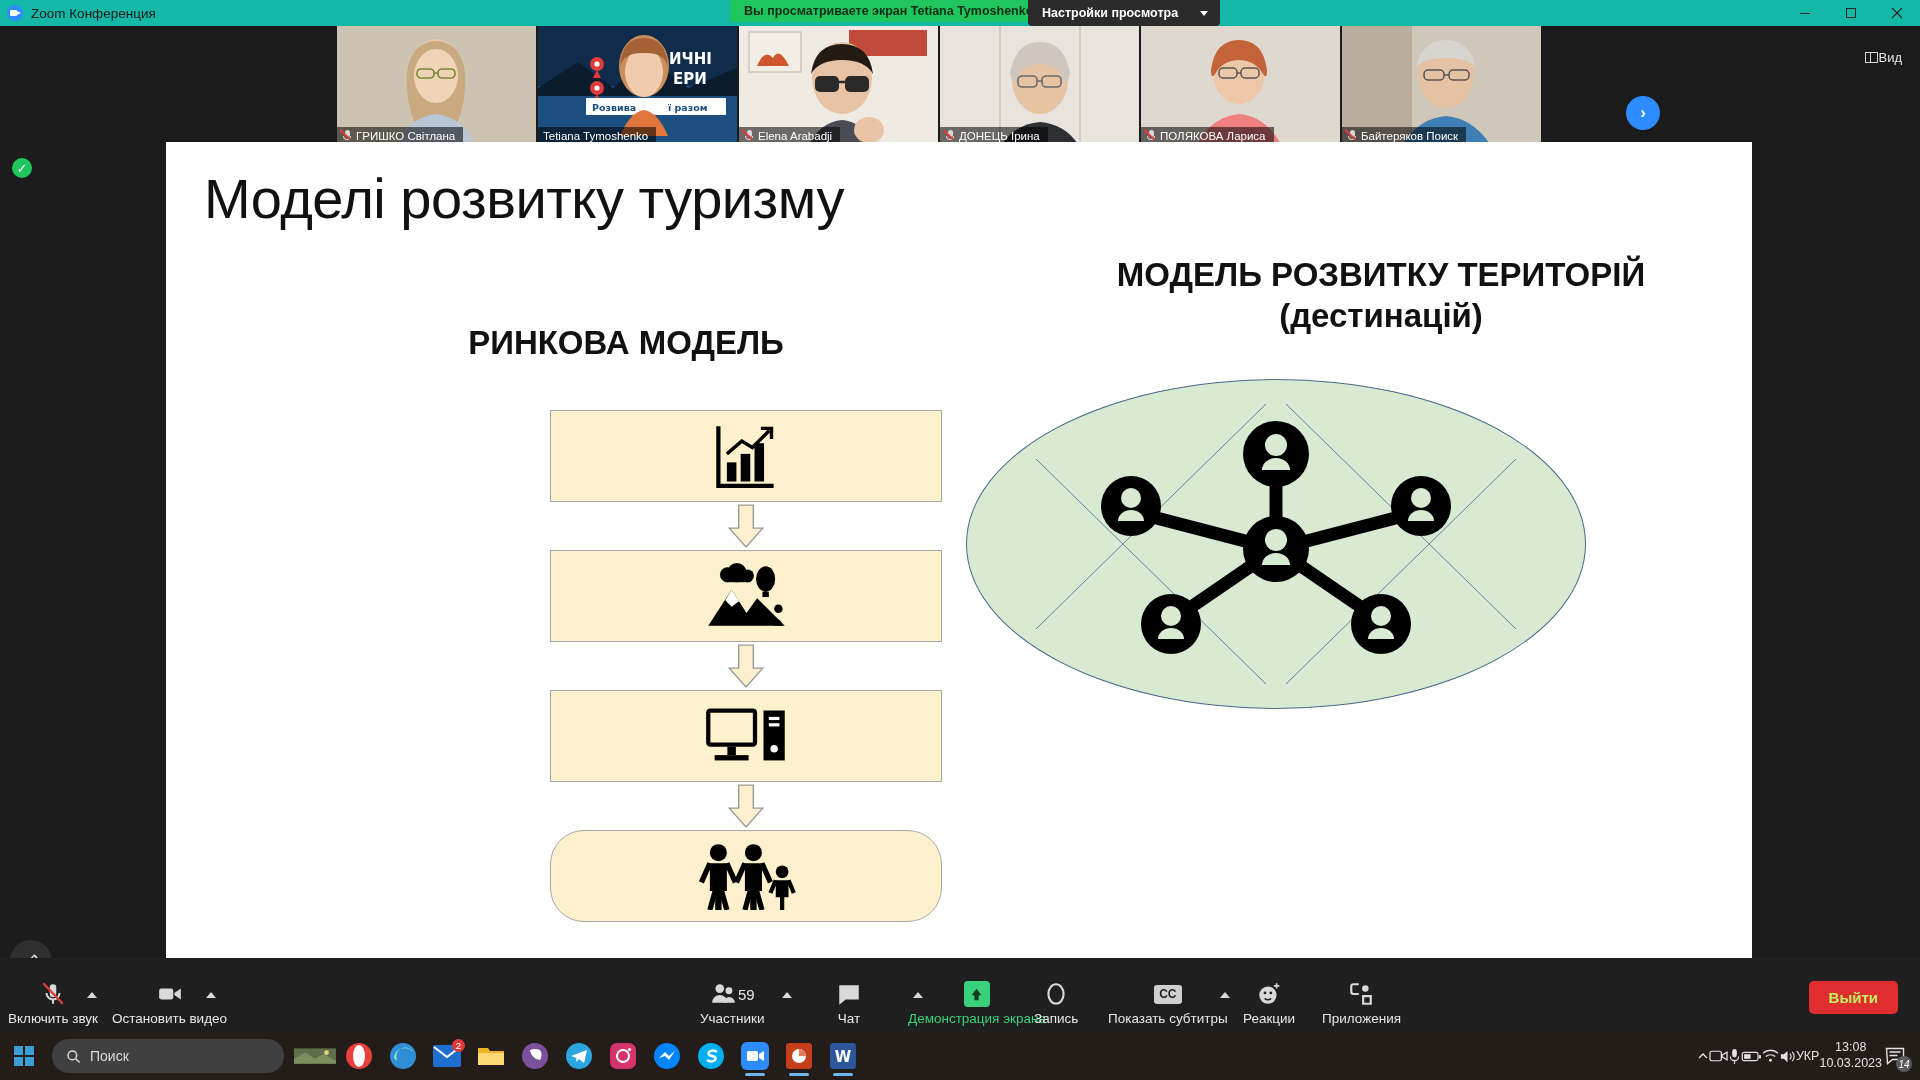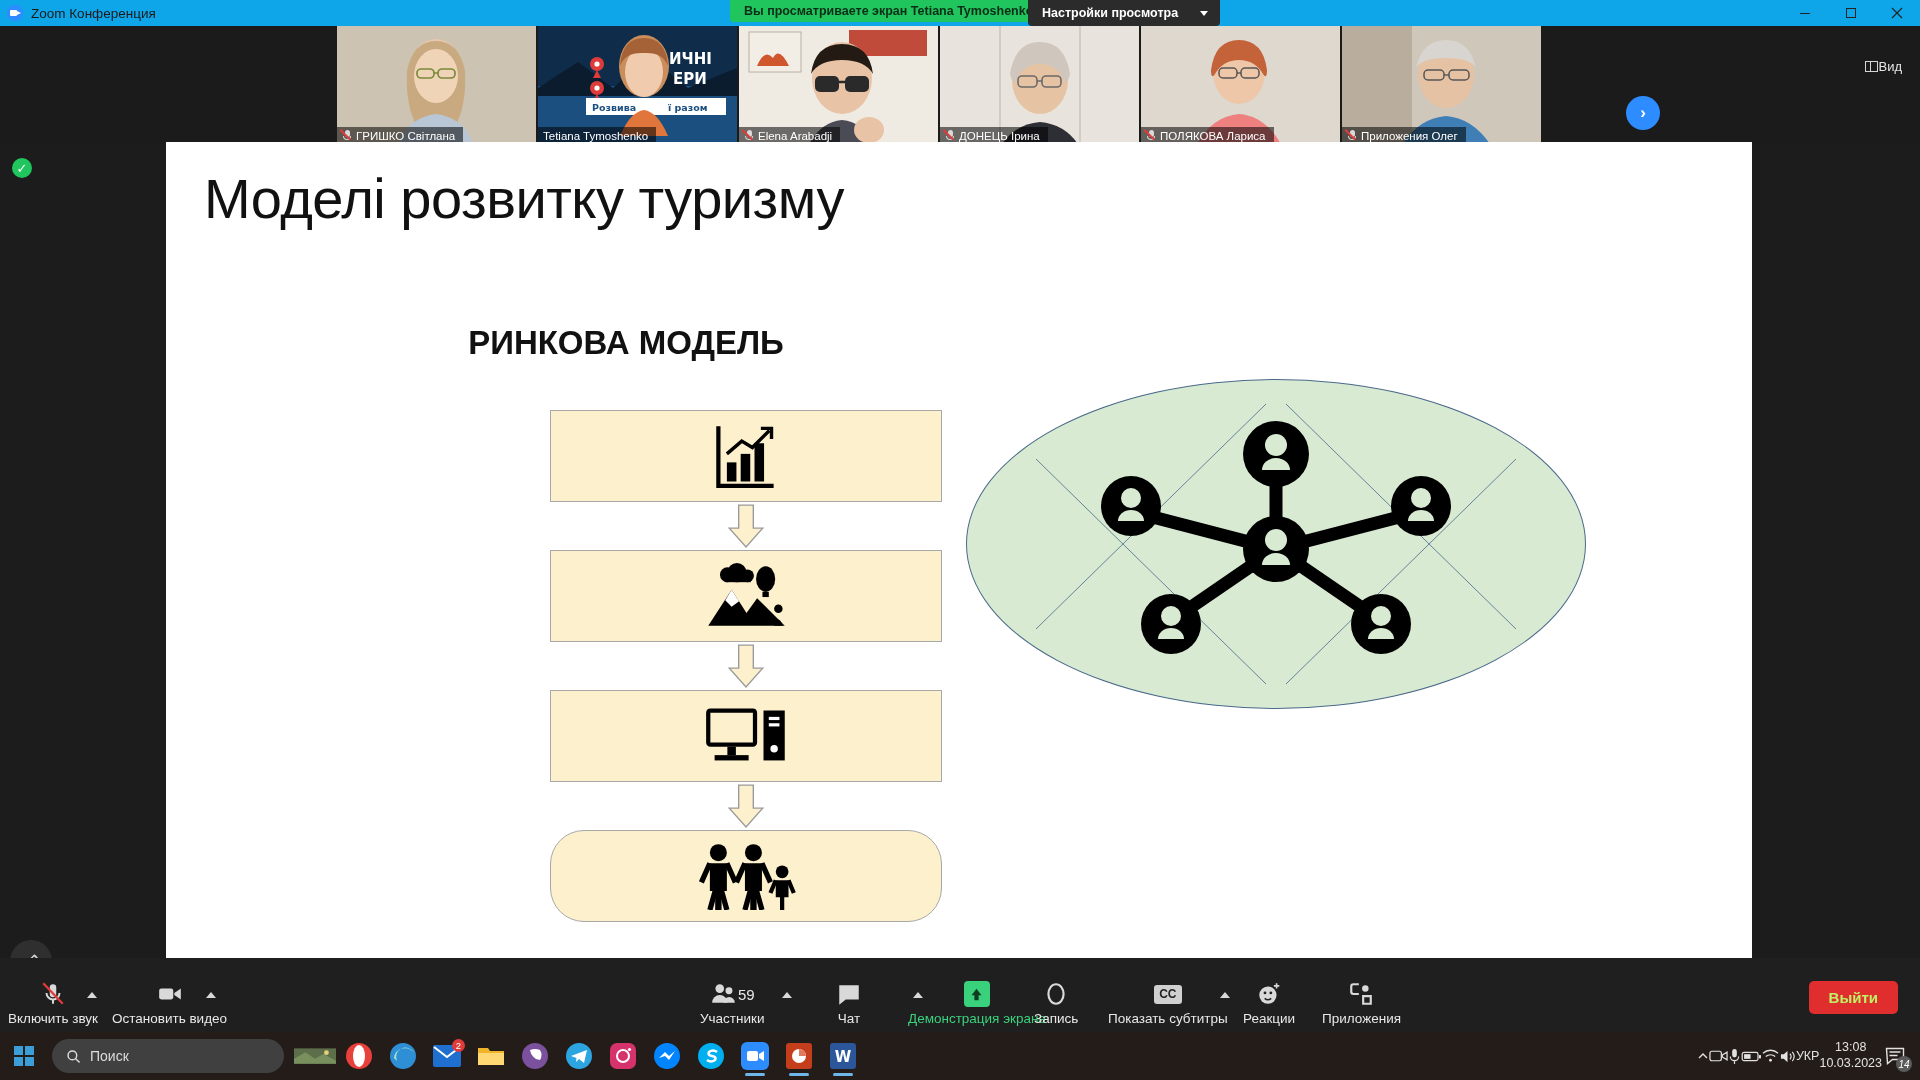--- a/index.html
+++ b/index.html
@@ -7,21 +7,21 @@
     width: 1920px; height: 1080px;
     overflow: hidden;
     background: #1a1a1a;
     font-family: "Liberation Sans", sans-serif;
   }
   #app { position: relative; width: 1920px; height: 1080px; background: #1c1c1c; }
 
   
   .titlebar {
     position: absolute; top: 0; left: 0; width: 1920px; height: 26px;
-    background: #0ea5e9; display: flex; align-items: center;
+    background: #14b8a6; display: flex; align-items: center;
   }
   .tb-logo {
     width: 16px; height: 16px; border-radius: 50%;
     background: #2d8cff; margin-left: 7px; position: relative; flex: none;
   }
   .tb-logo::after {
     content: ""; position: absolute; left: 3px; top: 5px;
     width: 7px; height: 6px; background: #fff; border-radius: 1px;
   }
   .tb-logo::before {
@@ -86,21 +86,21 @@
   .mic-muted .slash {
     position: absolute; left: -1px; top: -1px; width: 14px; height: 1.8px;
     background: #e23b3b; transform: rotate(45deg); transform-origin: left top;
   }
   .next-arrow {
     position: absolute; right: 260px; top: 70px; width: 34px; height: 34px;
     border-radius: 50%; background: #2d8cff; display: flex; align-items: center;
     justify-content: center; color: #fff; font-size: 17px; font-weight: 700;
   }
   .view-chip {
-    position: absolute; right: 18px; top: 33px; color: #e6e6e6; font-size: 13px;
+    position: absolute; right: 18px; top: 24px; color: #e6e6e6; font-size: 13px;
     display: flex; align-items: center; 
   }
   .grid-ico {
     width: 13px; height: 11px; border: 1.5px solid #d6d6d6; position: relative;
   }
   .grid-ico::after {
     content: ""; position: absolute; left: 3.5px; top: 0; bottom: 0;
     width: 1.5px; background: #d6d6d6;
   }
 
@@ -399,21 +399,21 @@
         <rect x="107" y="44" width="20" height="10" rx="4" fill="none" stroke="#555" stroke-width="1.5"></rect>
         <path d="M102 49 h5" stroke="#555" stroke-width="1.4"></path>
         <path d="M60 118 q18-26 44-28 q26 2 44 28z" fill="#3f7fb5"></path>
       </svg>
       <div class="namebar">
         <span class="mic-muted">
           <span class="body"></span>
             <span class="stand"></span>
             <span class="slash"></span>
         </span>
-        <span>Приложения Олег</span>
+        <span>Байтеряков Поиск</span>
       </div>
     </div>
 
     <div class="next-arrow">
       <span>›</span>
     </div>
 
     <div class="view-chip">
       <span class="grid-ico"></span>
       <span>Вид</span>
@@ -429,20 +429,24 @@
       <path d="M16 5 l3 3" stroke="#d8d8d8" stroke-width="1.7"></path>
     </svg>
   </div>
 
   <div class="slide">
 
     <div class="slide-title">Моделі розвитку туризму</div>
 
     <div class="col-head head-left">РИНКОВА МОДЕЛЬ</div>
 
+    <div class="col-head head-right">
+      <div>МОДЕЛЬ РОЗВИТКУ ТЕРИТОРІЙ</div>
+      <div>(дестинацій)</div>
+    </div>
 
     <div class="flow">
       <div class="fbox">
         <svg viewBox="0 0 64 64">
           <path d="M6 4 v56 h52" fill="none" stroke="#000" stroke-width="4"></path>
           <rect x="14" y="38" width="9" height="18" fill="#000"></rect>
           <rect x="27" y="30" width="9" height="26" fill="#000"></rect>
           <rect x="40" y="20" width="9" height="36" fill="#000"></rect>
           <path d="M14 30 L28 18 L38 24 L54 8" fill="none" stroke="#000" stroke-width="3.2"></path>
           <path d="M46 6 h10 v10" fill="none" stroke="#000" stroke-width="3.2"></path>

